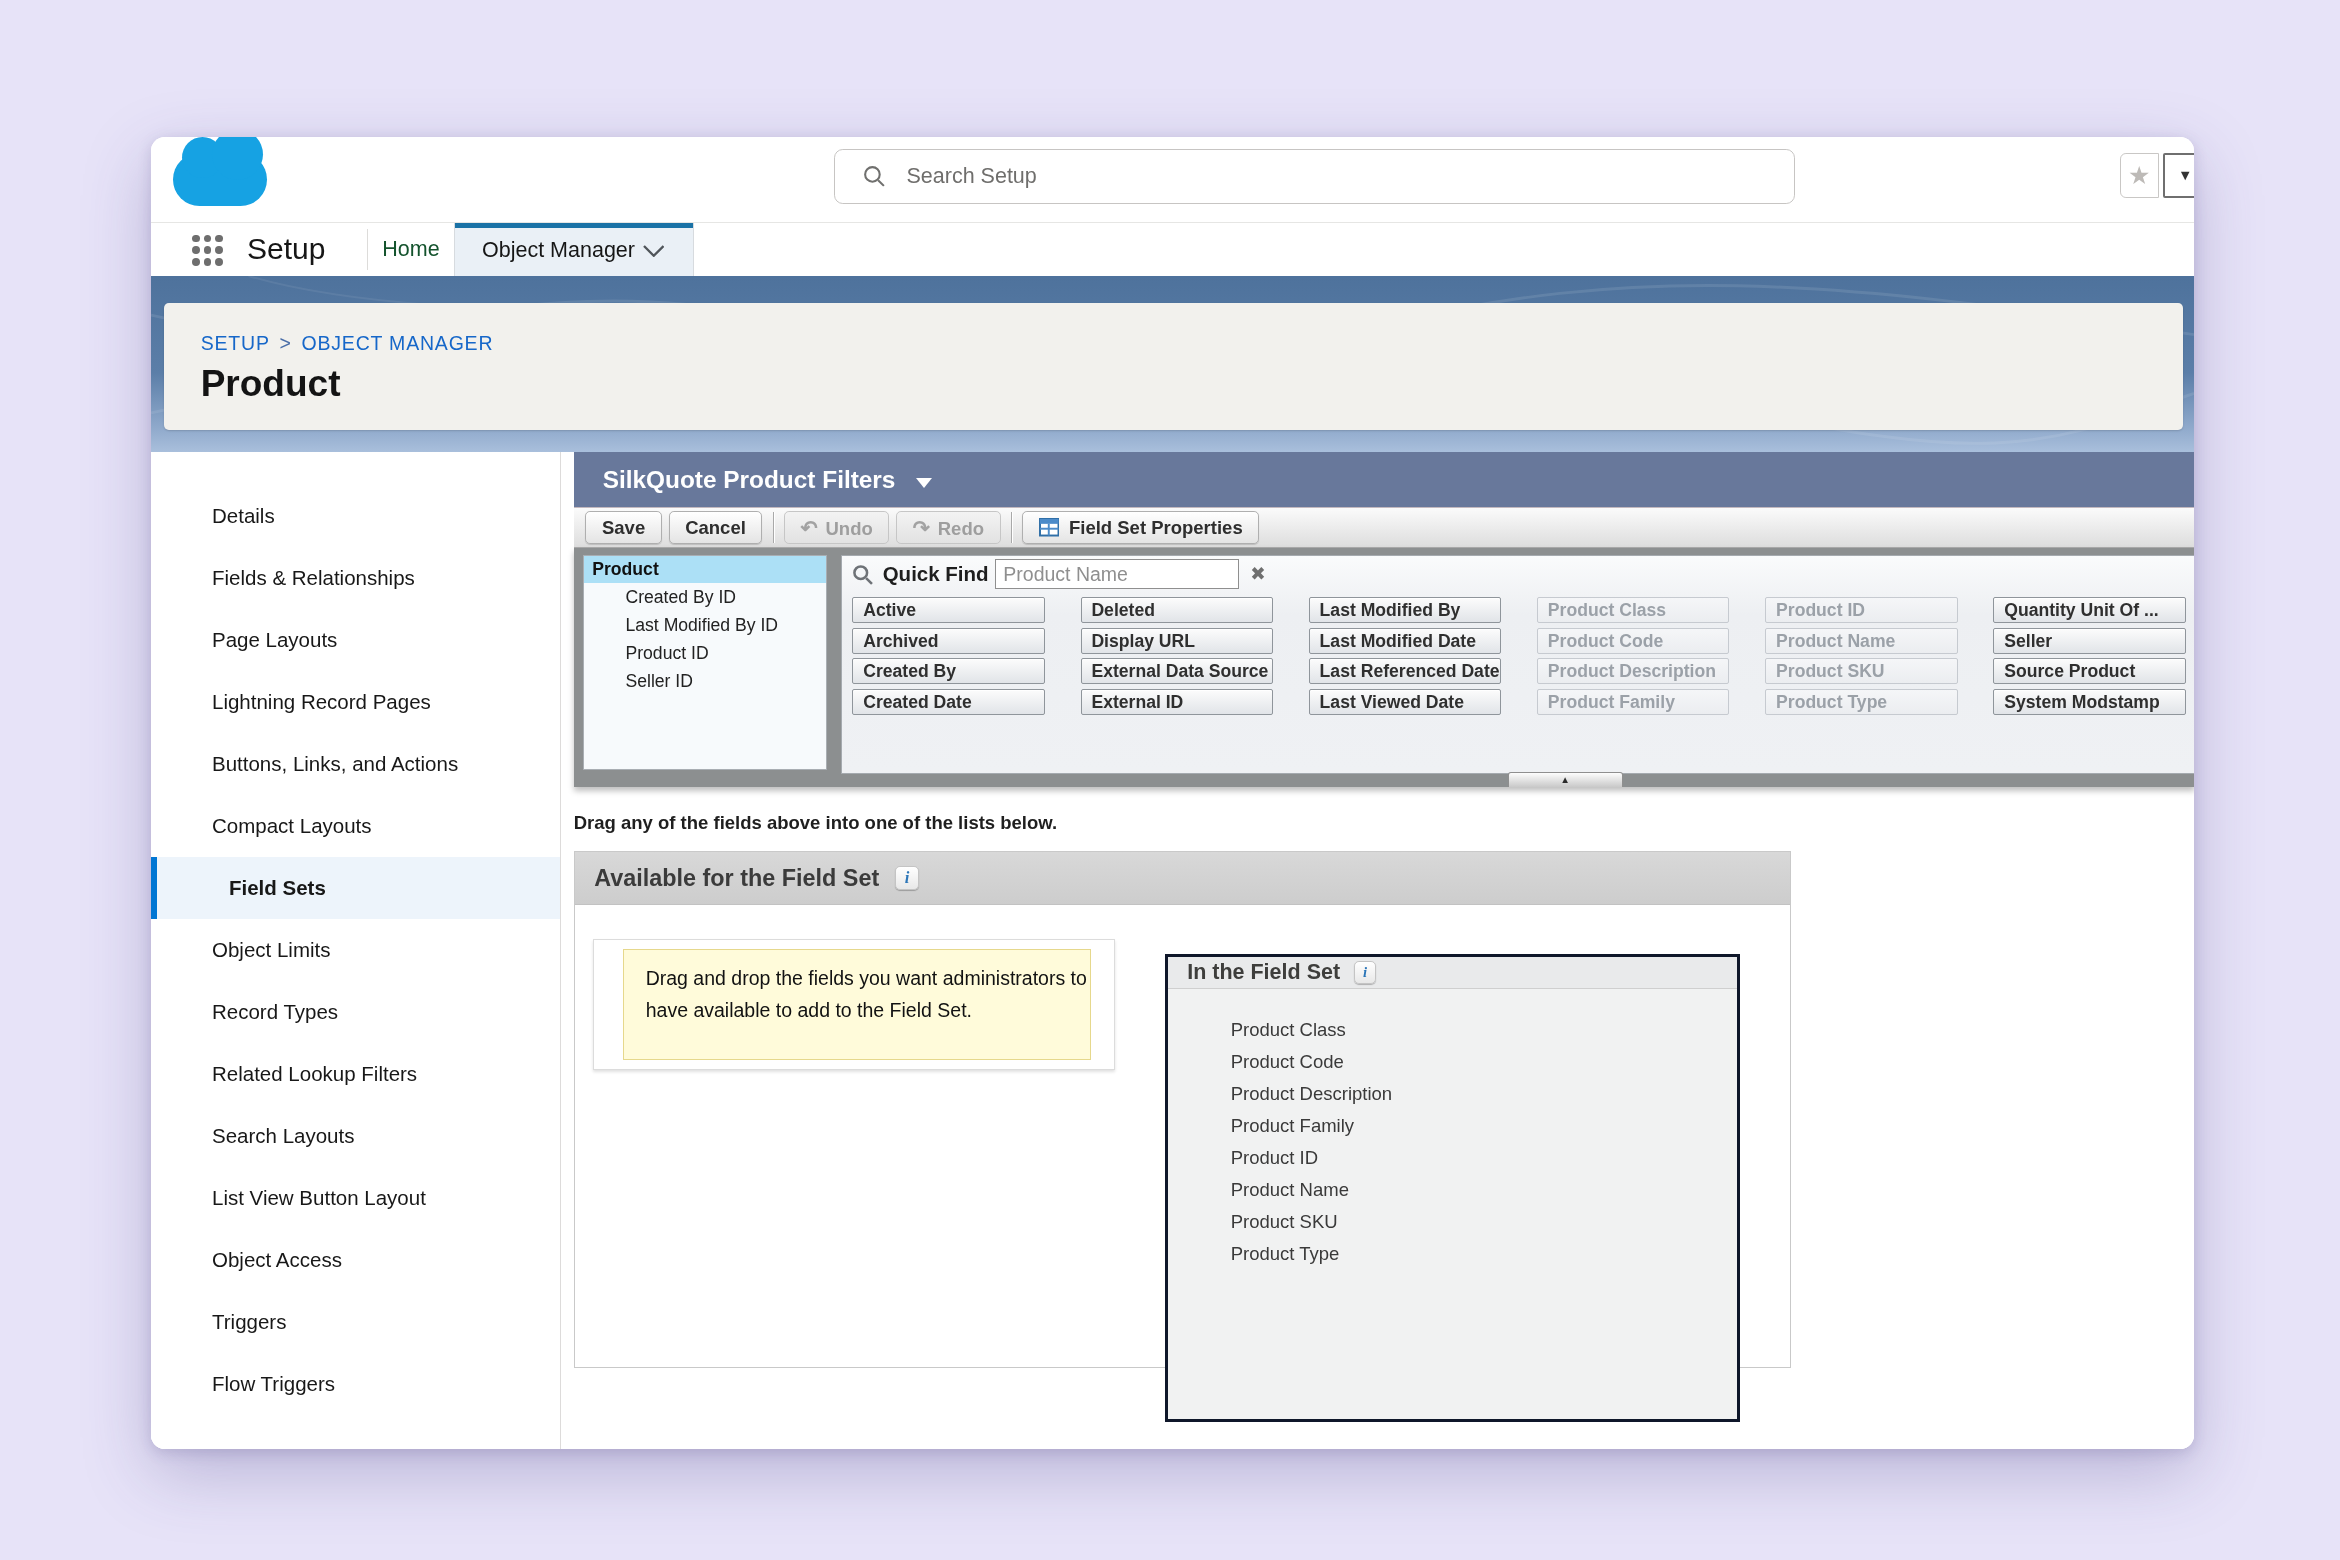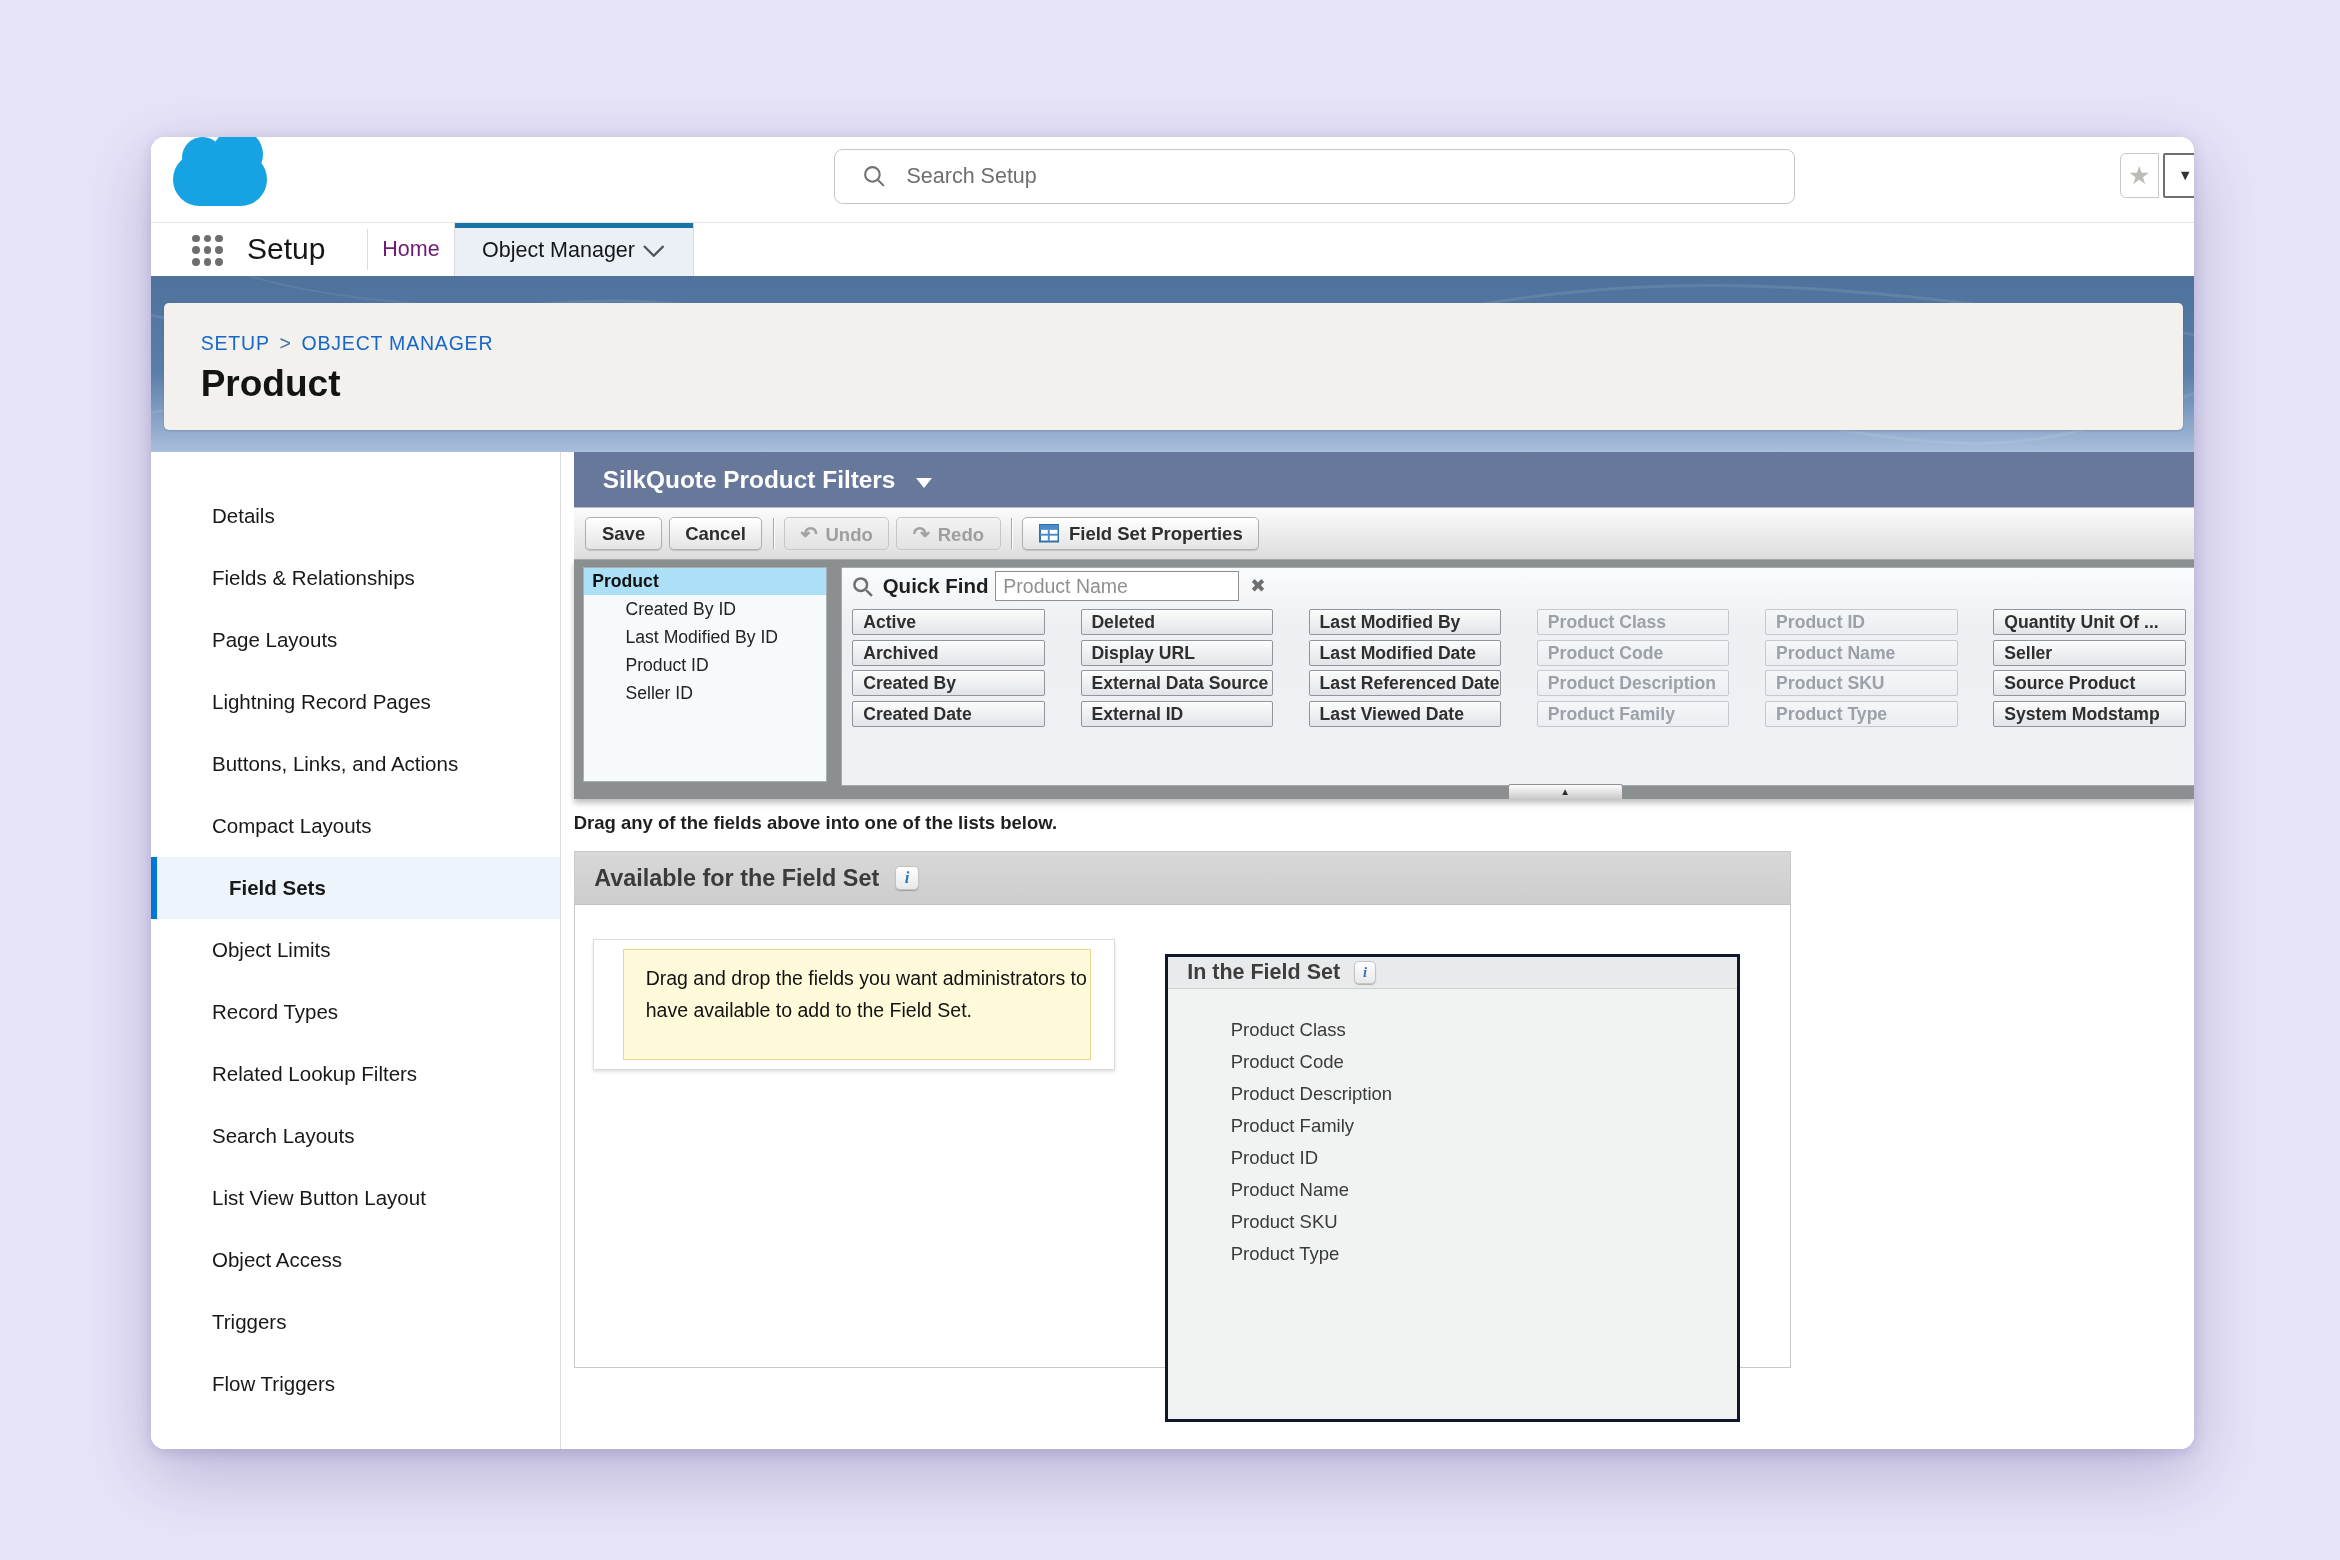--- a/index.html
+++ b/index.html
@@ -27,21 +27,21 @@
     display:flex; align-items:center; justify-content:center; font-size:14.6px; color:#333; }
 
   
   .setupnav { position:relative; height:53px; background:#fff; }
   .waffle { position:absolute; left:41px; top:11.7px; width:31px; height:31px; display:grid;
     grid-template-columns:repeat(3,1fr); grid-template-rows:repeat(3,1fr); gap:3.9px; }
   .waffle i { width:7.8px; height:7.8px; background:#6E6E6E; border-radius:50%; }
   .setup-label { position:absolute; left:96px; top:0; line-height:51px; font-size:30px; color:#161616; }
   .nav-divider { position:absolute; left:216px; top:5.9px; width:1px; height:41px; background:#DDDCDA; }
   .tab-home { position:absolute; left:226px; top:0; width:68px; height:53px; line-height:53px;
-    text-align:center; font-size:21.5px; color:#701a75; }
+    text-align:center; font-size:21.5px; color:#14532d; }
   .tab-om { position:absolute; left:303px; top:0; width:240px; height:53px; background:#EAF0F6;
     border-left:1px solid #D7DBDF; border-right:1px solid #D7DBDF; }
   .tab-om .accent { position:absolute; left:0; top:0; width:100%; height:4.9px; background:#1A72A6; }
   .tab-om .lbl { position:absolute; left:27px; top:0; line-height:55px; font-size:21.5px; color:#161616; }
   .tab-om svg { position:absolute; right:29px; top:21.5px; }
 
   
   .banner { position:relative; height:176px; background:linear-gradient(180deg,#4E729C 0%,#5B7EA8 55%,#8FA9CB 86%,#A9BFDC 100%); }
   .banner svg.tex { position:absolute; inset:0; width:100%; height:100%; }
   .header-card { position:absolute; left:12.7px; top:27px; width:2019px; height:127px; background:#F2F1ED;
@@ -58,21 +58,21 @@
   .sidebar li { height:62px; line-height:62px; padding-left:61px; font-size:20.5px; color:#181818; cursor:pointer; }
   .sidebar li.selected { background:#EDF4FB; border-left:6.8px solid #0176D3; padding-left:72px; font-weight:bold; }
   .content { position:relative; flex:1; background:#fff; }
 
   
   .editor { position:absolute; left:12.7px; top:0; width:1621px; }
   .panel-title { height:55px; background:#68789B; color:#fff; font-weight:bold; font-size:24.4px;
     line-height:55px; padding-left:29px; }
   .panel-title .tri { display:inline-block; width:0; height:0; border-left:8.8px solid transparent;
     border-right:8.8px solid transparent; border-top:10.7px solid #fff; margin-left:13.7px; }
-  .toolbar { height:53px; background:linear-gradient(180deg,#FBFBFB,#DDDDDD); border-top:1px solid #C3B9BF;
+  .toolbar { height:41px; background:linear-gradient(180deg,#FBFBFB,#DDDDDD); border-top:1px solid #C3B9BF;
     border-bottom:1px solid #ABABAB; display:flex; align-items:center; padding-left:11.7px; }
   .tbtn { height:33px; line-height:31px; padding:0 15.6px; margin-right:6.8px; font-size:18.5px; font-weight:bold;
     color:#2E2E2E; background:linear-gradient(180deg,#FFFFFF,#E4E4E4); border:1px solid #AFAFAF;
     border-radius:4.9px; box-shadow:0 1px 1px rgba(0,0,0,0.15); cursor:pointer; }
   .tbtn.disabled { color:#9E9E9E; background:linear-gradient(180deg,#F3F3F3,#E2E2E2); border-color:#C6C6C6;
     box-shadow:none; }
   .tbtn .ar { font-weight:bold; margin-right:7.8px; color:#A2A2A2; font-size:20.5px; }
   .tbtn svg { vertical-align:-2.9px; margin-right:9.8px; }
   .tb-sep { width:1px; height:31px; background:#A9A9A9; margin:0 9.8px 0 3.9px; box-shadow:1px 0 0 #fff; }
 

